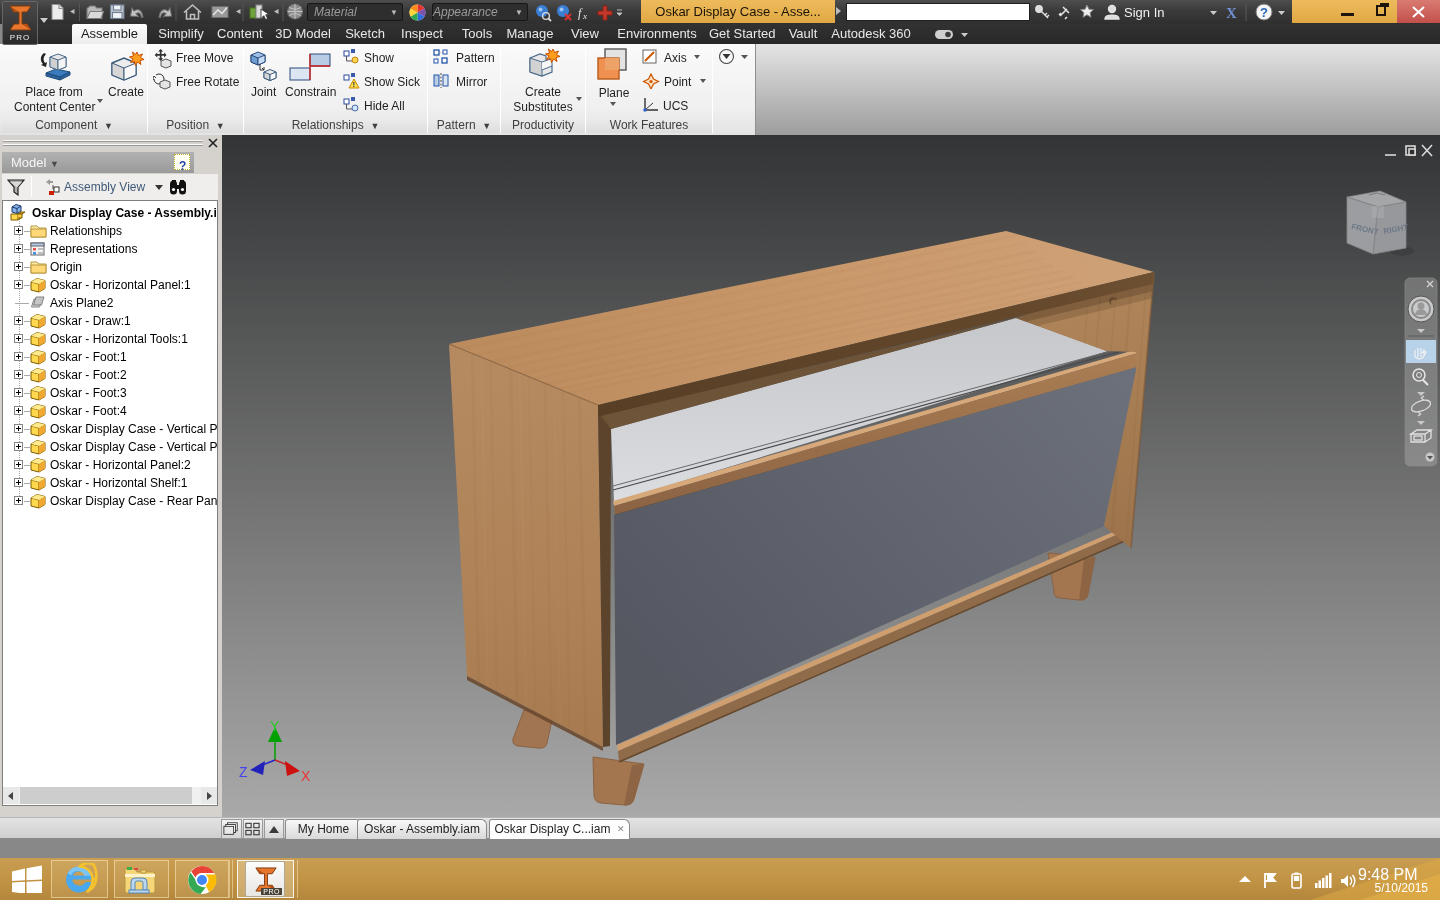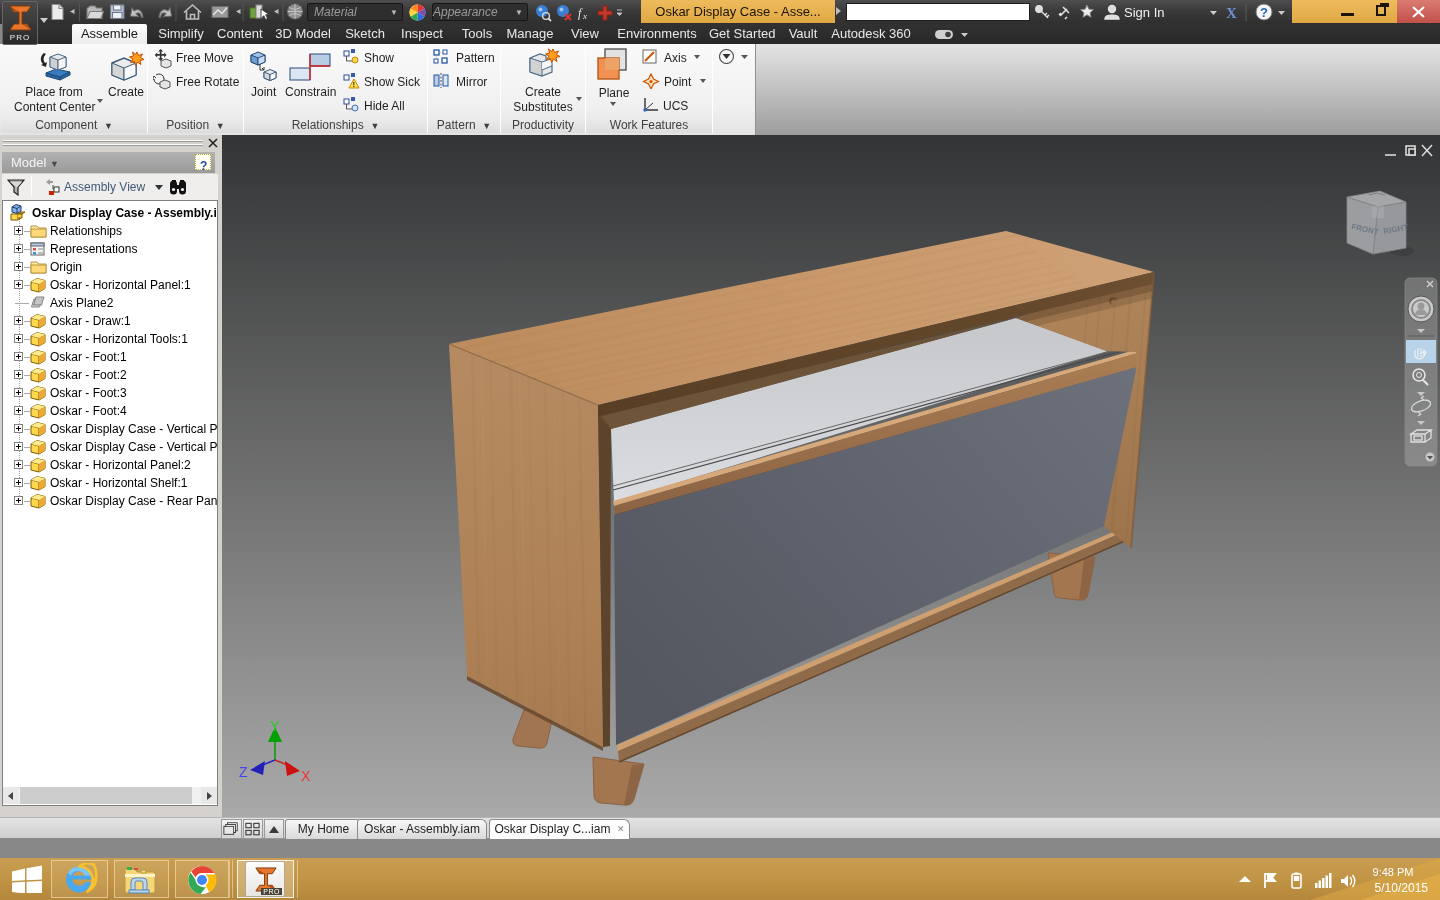--- a/index.html
+++ b/index.html
@@ -15,21 +15,21 @@
 .tab.active { background:linear-gradient(#fdfdfd,#ececec); color:#1a1a1a; border-radius:2px 2px 0 0; }
 
 #ribbon { left:0; top:44px; width:1440px; height:91px; background:linear-gradient(#e4e4e4,#9d9d9d); }
 #panels { position:absolute; left:0; top:0; width:756px; height:91px; background:linear-gradient(#fafafa,#f0f0f0 70%,#e3e3e3); border-right:1px solid #8f8f8f; }
 .grpsep { position:absolute; top:2px; width:1px; height:87px; background:#c9c9c9; border-right:1px solid #fff; }
 .grplabel { position:absolute; top:74px; height:15px; font-size:12px; color:#3f3f3f; text-align:center; background:linear-gradient(#ececec,#dddddd); line-height:15px; }
 .rlab { position:absolute; font-size:12px; color:#1f1f1f; white-space:nowrap; }
 
 #browser { left:0; top:135px; width:222px; height:682px; background:#d5d2cd; }
 #grip { position:absolute; left:0; top:3px; width:222px; height:12px; }
-#modelbar { position:absolute; left:2px; top:17px; width:213px; height:21px; background:linear-gradient(#b2b2b2,#9a9a9a); color:#f5f5f5; font-size:13px; line-height:21px; padding-left:9px; }
+#modelbar { position:absolute; left:2px; top:17px; width:192px; height:21px; background:linear-gradient(#b2b2b2,#9a9a9a); color:#f5f5f5; font-size:13px; line-height:21px; padding-left:9px; }
 #btoolbar { position:absolute; left:2px; top:39px; width:216px; height:26px; background:#efeeec; }
 #tree { position:absolute; left:2px; top:65px; width:216px; height:606px; background:#ffffff; border:1px solid #7f7f7f; overflow:hidden; }
 .trow { position:absolute; left:0; height:18px; font-size:12px; color:#000; white-space:nowrap; }
 .trow .txt { position:absolute; left:47px; top:2px; }
 
 #viewport { left:222px; top:135px; width:1218px; height:682px; }
 
 #doctabs { left:0; top:817px; width:1440px; height:21px; background:linear-gradient(#e3e3e3,#cfcfcf); border-top:1px solid #b5b5b5; }
 .dtab { position:absolute; top:1px; height:20px; font-size:12px; color:#222; text-align:center; line-height:19px;
   background:linear-gradient(#f8f8f8,#d9d9d9); border:1px solid #8a8a8a; border-bottom:none; border-radius:3px 6px 0 0; }
@@ -854,16 +854,16 @@
       <g fill="#fff">
           <rect x="78" y="11" width="2.5" height="5"></rect>
           <rect x="81.5" y="8.5" width="2.5" height="7.5"></rect>
           <rect x="85" y="6" width="2.5" height="10"></rect>
           <rect x="88.5" y="3.5" width="2.5" height="12.5"></rect>
           <rect x="92" y="1" width="2.5" height="15"></rect>
         </g>
       <path d="M104,7 h3 l4,-4 v12 l-4,-4 h-3 z" fill="#fff"></path>
       <path d="M113,5 a6,6 0 0 1 0,8 M115.5,3 a9,9 0 0 1 0,12" stroke="#fff" fill="none" stroke-width="1.5"></path>
     </svg>
-    <div class="abs" style="left:1358px;top:8px;width:70px;text-align:center;color:#fff;font-size:11px;">9:48 PM</div>
+    <div class="abs" style="left:1358px;top:8px;width:70px;text-align:left;color:#fff;font-size:16px;">9:48 PM</div>
     <div class="abs" style="left:1348px;top:23px;width:80px;text-align:right;color:#fff;font-size:12px;">5/10/2015</div>
   </div>
 </div>
 
 </body></html>

